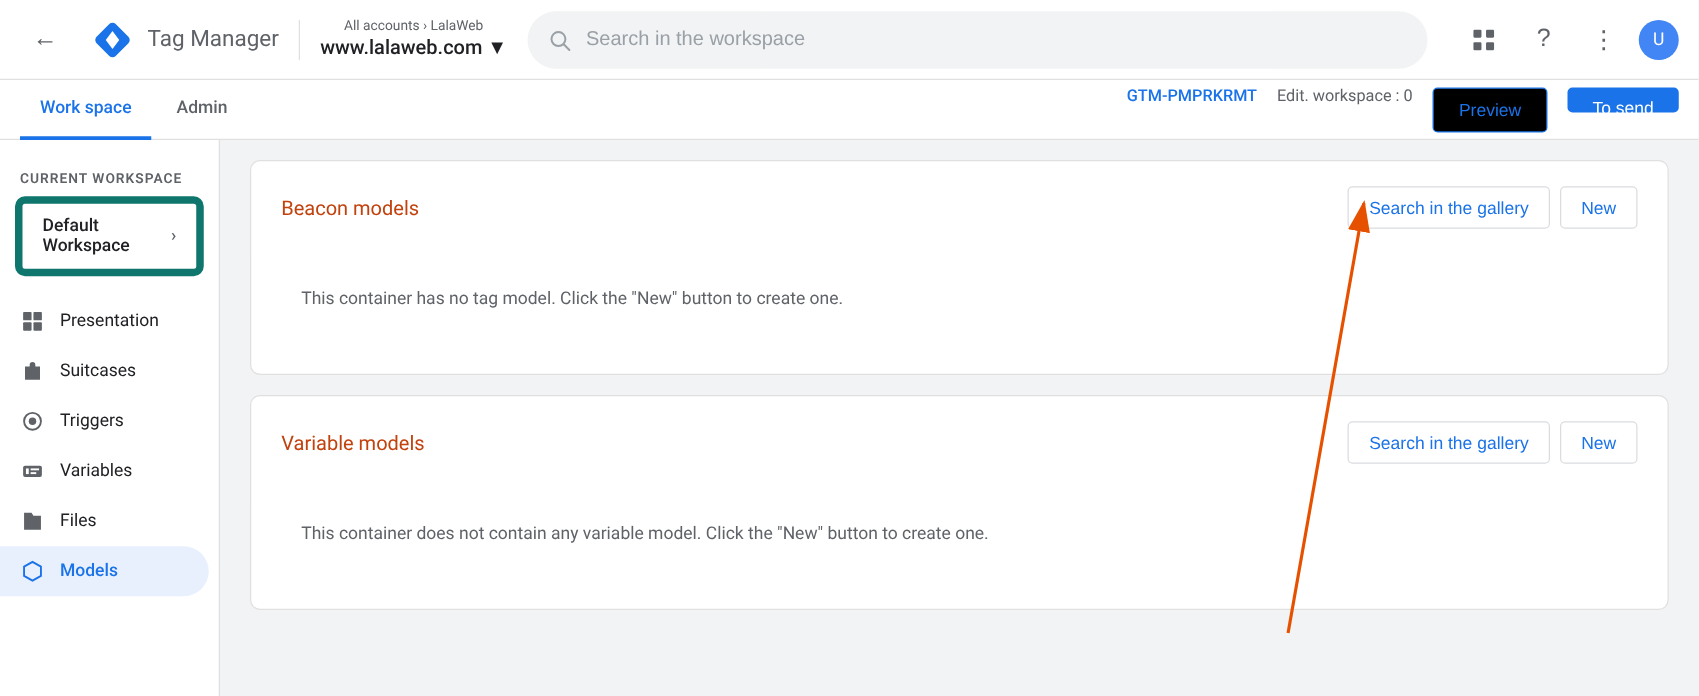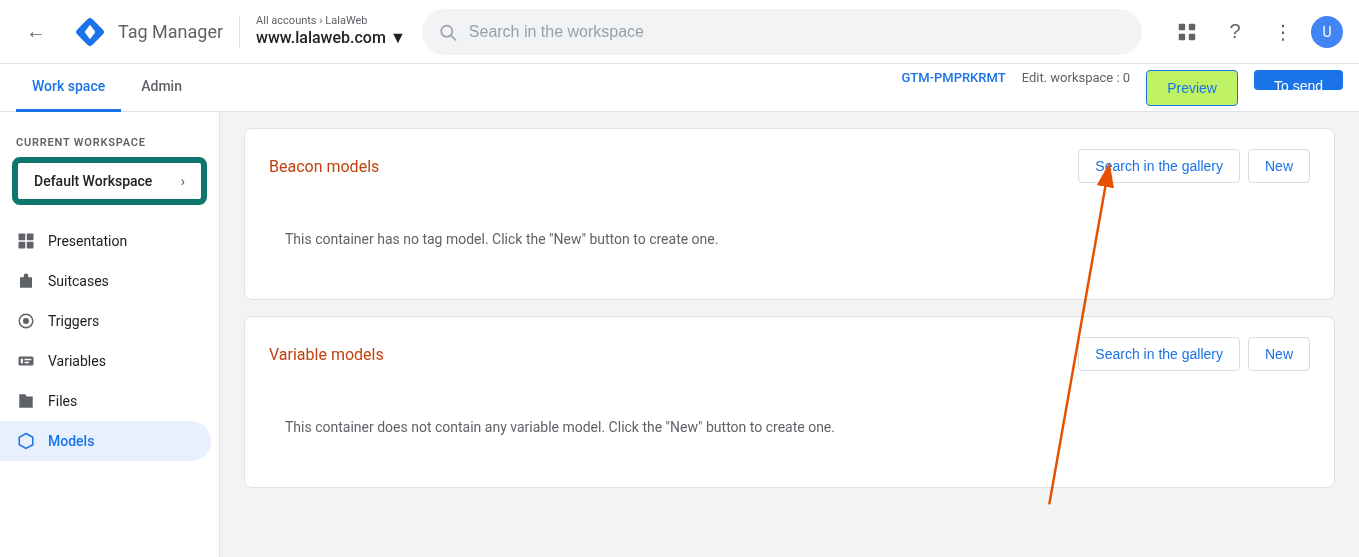--- a/index.html
+++ b/index.html
@@ -47,20 +47,21 @@
       width: 1px;
       height: 32px;
       background: #e0e0e0;
     }
     .topbar-account {
       display: flex;
       flex-direction: column;
       font-size: 12px;
       color: #5f6368;
       line-height: 1.3;
+      align-items: center;
     }
     .topbar-account .breadcrumb {
       display: flex;
       align-items: center;
       gap: 4px;
       font-size: 11px;
       color: #5f6368;
     }
     .topbar-account .domain {
       font-size: 16px;
@@ -161,21 +162,21 @@
     }
     .edit-workspace {
       font-size: 13px;
       color: #5f6368;
     }
     .btn-preview {
       padding: 8px 20px;
       border: 1px solid #1a73e8;
       border-radius: 4px;
       color: #1a73e8;
-      background: #bef264;
+      background: #000000;
       font-size: 14px;
       font-weight: 500;
       cursor: pointer;
       height: 36px;
     }
     .btn-send {
       padding: 8px 20px;
       border: none;
       border-radius: 4px;
       color: #fff;
@@ -188,21 +189,21 @@
 
     
     .main-layout {
       display: flex;
       height: calc(100vh - 112px);
       overflow: hidden;
     }
 
     
     .sidebar {
-      width: 220px;
+      width: 176px;
       background: #fff;
       border-right: 1px solid #e0e0e0;
       padding: 16px 0;
       flex-shrink: 0;
       overflow-y: auto;
     }
     .sidebar-section-label {
       font-size: 11px;
       color: #5f6368;
       font-weight: 600;

